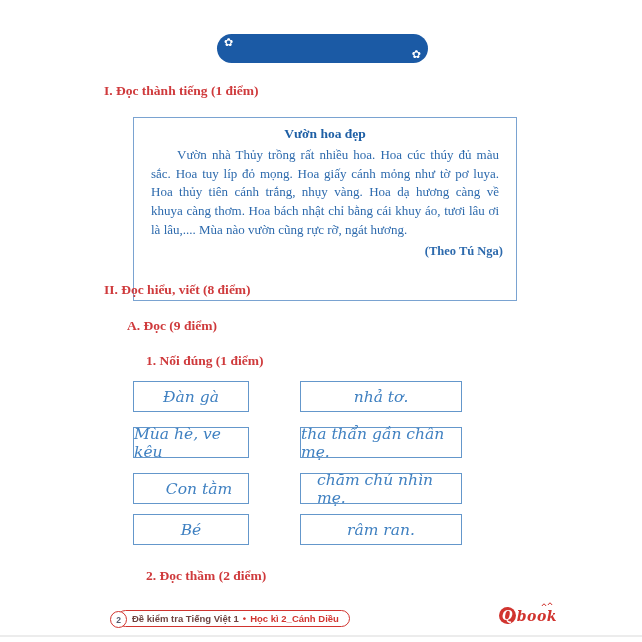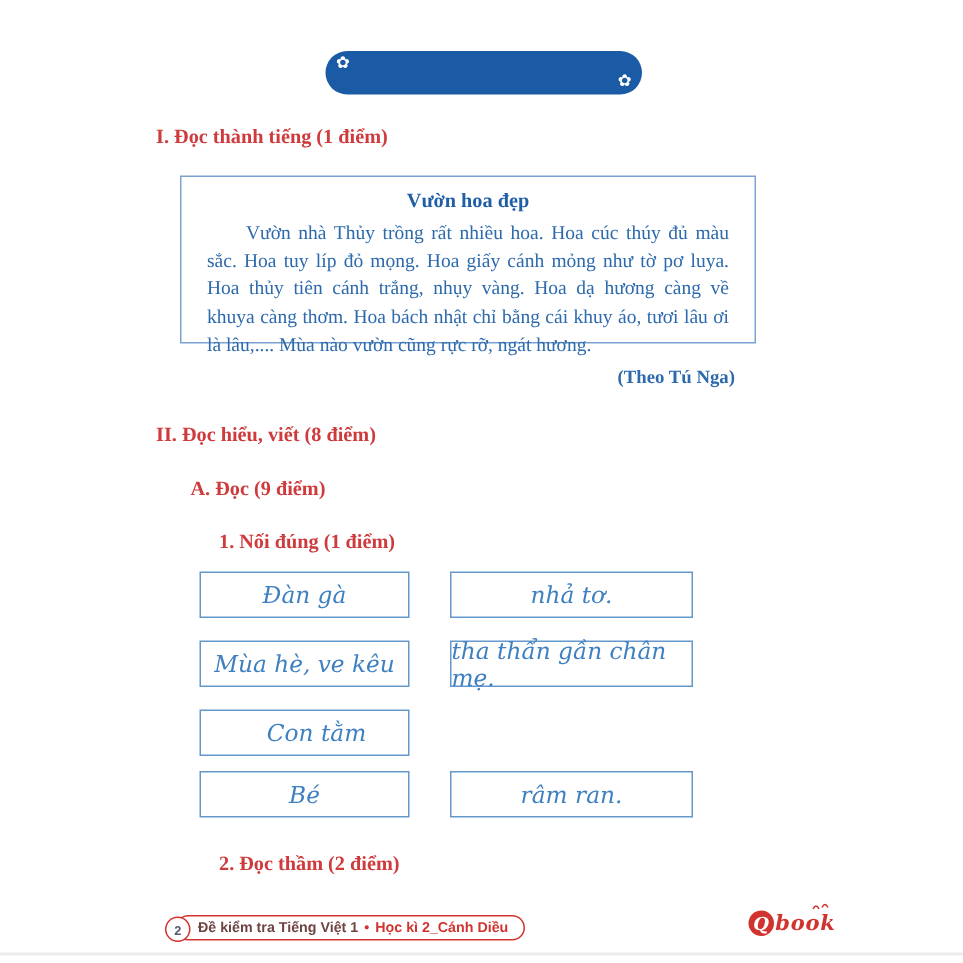--- a/index.html
+++ b/index.html
@@ -31,22 +31,22 @@
     color:#cf3a3c;font-weight:bold;font-size:13.5px;
     font-family:"Liberation Serif",serif;
   }
   .h-s1{left:104px;top:83px;}
   .h-s2{left:104px;top:282px;}
   .h-sA{left:127px;top:318px;}
   .h-n1{left:146px;top:353px;}
   .h-n2{left:146px;top:568px;}
   
   .passage-box{
-    position:absolute;left:120px;top:117px;
-    width:384px;height:112px;
+    position:absolute;left:133px;top:117px;
+    width:384px;height:184px;
     border:1.5px solid #7aa3d1;
     box-sizing:border-box;
     padding:8px 13px 6px 13px;
     color:#2d6aad;
   }
   .passage-title{
     text-align:center;font-weight:bold;font-size:13.5px;color:#1e5fa5;
     margin-bottom:3px;
   }
   .passage-body{
@@ -60,21 +60,21 @@
   
   .match-box{
     position:absolute;height:31px;
     border:1.5px solid #6497cb;
     box-sizing:border-box;
     display:flex;align-items:center;justify-content:center;
     color:#3f80c1;
     font-family:"DejaVu Serif","Liberation Serif",serif;
     font-style:italic;font-size:15.5px;
   }
-  .col-left{left:133px;width:140px;}
+  .col-left{left:133px;width:116px;}
   .col-right{left:300px;width:162px;}
   .row-0{top:381px;}
   .row-1{top:427px;}
   .row-2{top:473px;padding-left:16px;}
   .row-3{top:514px;}
   
   .footer{position:absolute;left:0;top:607px;width:642px;height:28px;}
   .footer-pill{
     position:absolute;left:117px;top:3px;
     height:17px;
@@ -138,20 +138,21 @@
   <div class="heading h-sA">A. Đọc (9 điểm)</div>
   <div class="heading h-n1">1. Nối đúng (1 điểm)</div>
 
   <div class="match-box col-left row-0">Đàn gà</div>
   <div class="match-box col-right row-0">nhả tơ.</div>
 
   <div class="match-box col-left row-1">Mùa hè, ve kêu</div>
   <div class="match-box col-right row-1">tha thẩn gần chân mẹ.</div>
 
   <div class="match-box col-left row-2">Con tằm</div>
+  <div class="match-box col-right row-2">chăm chú nhìn mẹ.</div>
 
   <div class="match-box col-left row-3">Bé</div>
   <div class="match-box col-right row-3">râm ran.</div>
 
   <div class="heading h-n2">2. Đọc thầm (2 điểm)</div>
 
   <div class="footer">
     <div class="footer-pill">
       <span class="page-num-circle">2</span>
       <span class="book-title">Đề kiểm tra Tiếng Việt 1</span>

